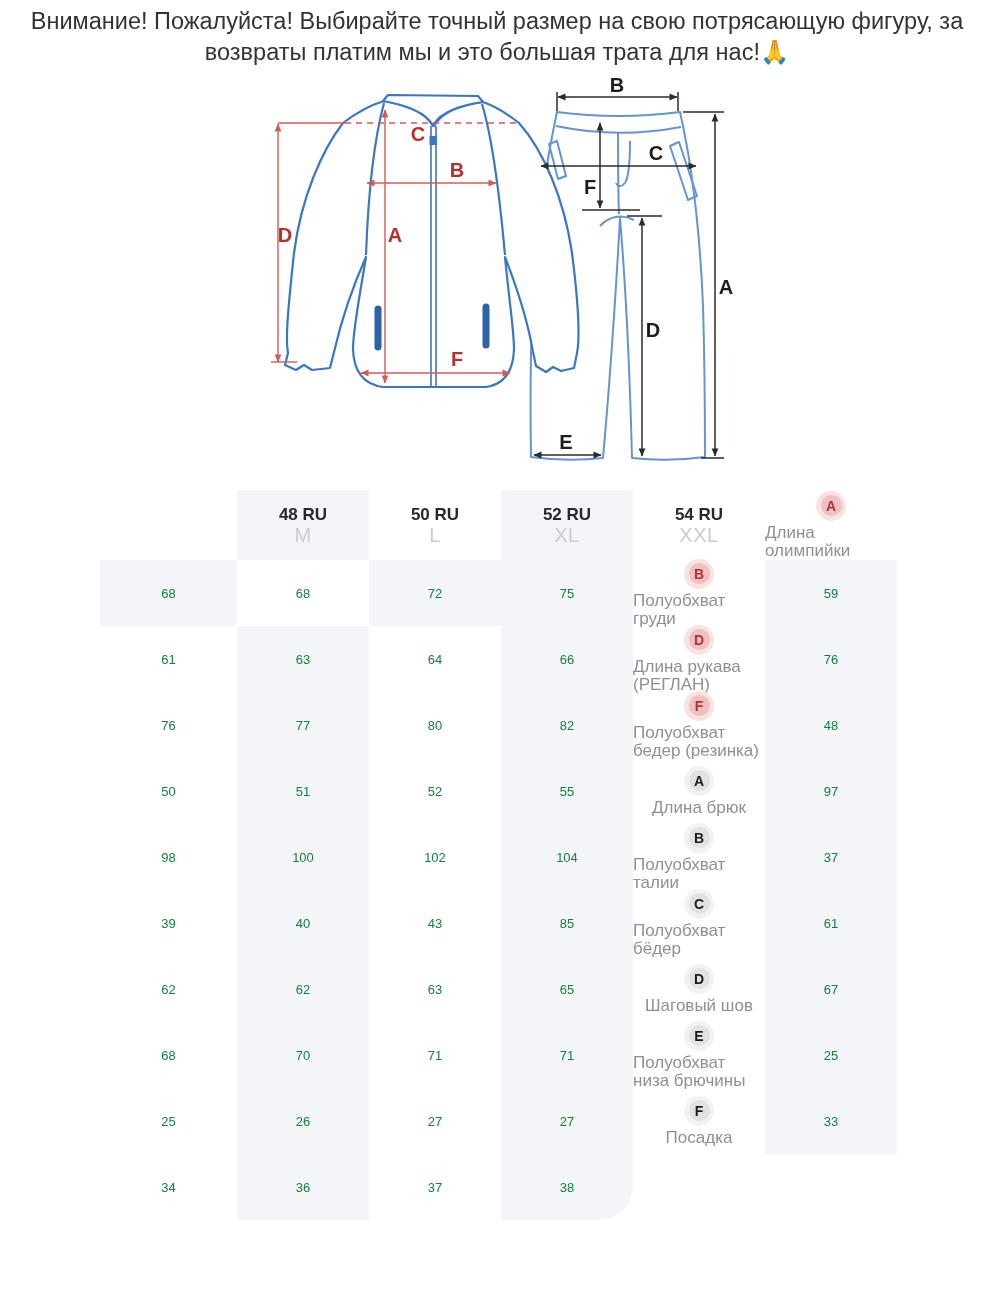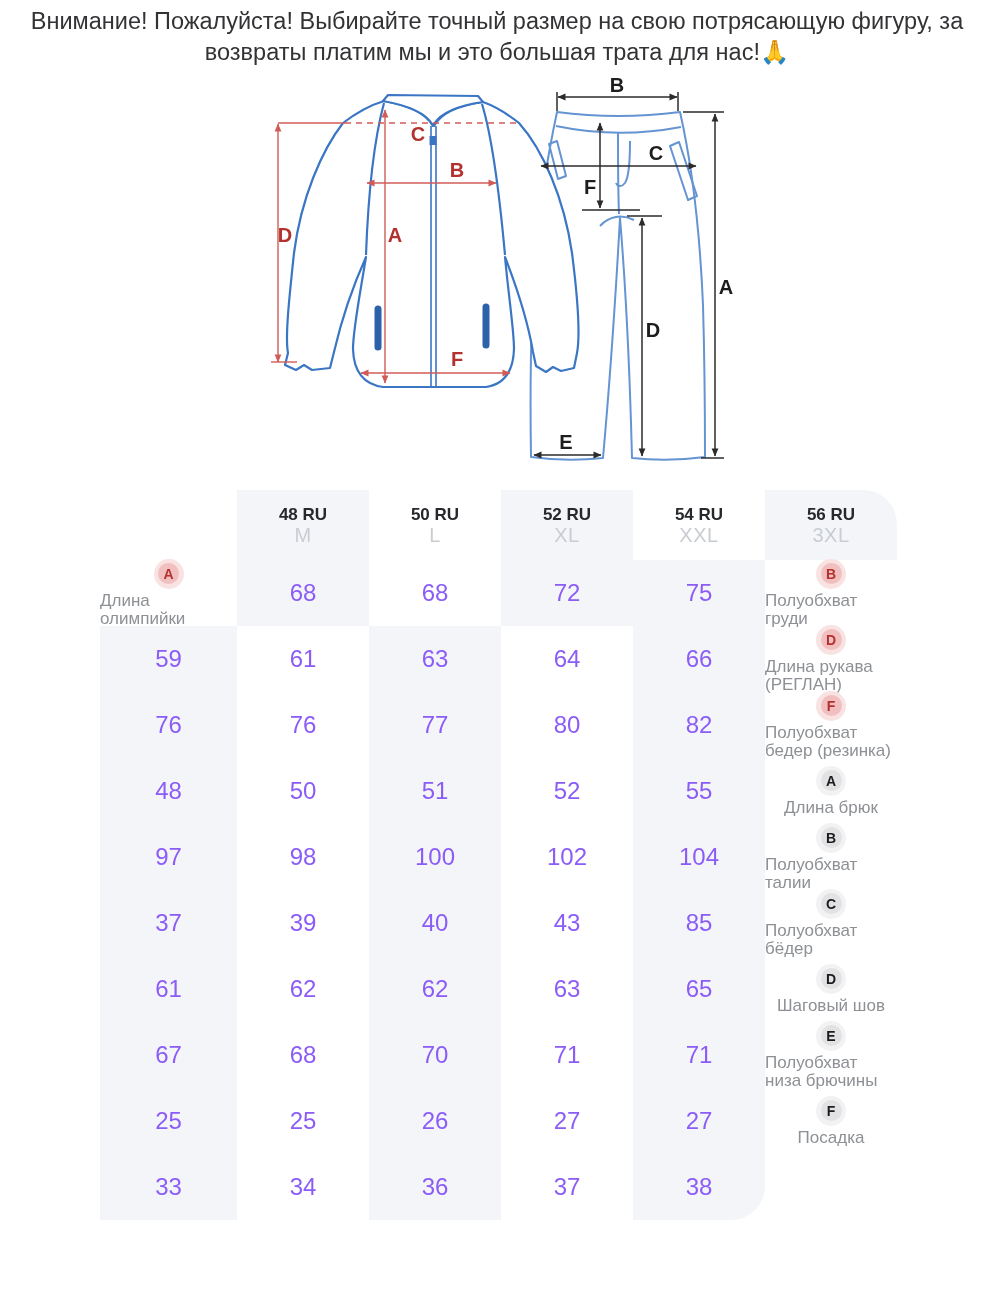--- a/index.html
+++ b/index.html
@@ -12,21 +12,21 @@
   .size-table{position:absolute;left:100px;top:490px;display:grid;
               grid-template-columns:137px repeat(5,132px);
               grid-template-rows:70px repeat(10,66px);}
   .cell{display:flex;align-items:center;justify-content:center;}
   .shade{background:#f4f5f9;}
   .corner-tr{border-top-right-radius:34px;}
   .corner-br{border-bottom-right-radius:34px;}
   .hdr{flex-direction:column;text-align:center;}
   .hdr .ru{font-size:17px;font-weight:bold;color:#26282c;line-height:20px;}
   .hdr .intl{font-size:20px;color:#c9cdd2;line-height:21px;letter-spacing:.5px;}
-  .val{font-size:24px;color:#8b5cf6;}
+  .val{font-size:13px;color:#15803d;}
   .labelcell{flex-direction:column;}
   .badge{width:30px;height:30px;border-radius:50%;display:flex;align-items:center;justify-content:center;flex:none;}
   .badge .core{width:21px;height:21px;border-radius:50%;display:flex;align-items:center;justify-content:center;
                font-size:14px;font-weight:bold;line-height:1;}
   .badge.jacket{background:#f9e2e2;}
   .badge.jacket .core{background:#f1bfbf;color:#b23230;}
   .badge.pants{background:#f2f2f3;}
   .badge.pants .core{background:#e2e2e4;color:#1c1c1e;}
   .rowlabel{margin-top:3px;font-size:17px;line-height:18px;color:#8d9094;text-align:left;max-width:152px;}
   svg text{font-family:"Liberation Sans","DejaVu Sans",sans-serif;font-weight:bold;}
@@ -148,24 +148,20 @@
         <div class="intl">L</div>
       </div>
       <div class="cell hdr shade">
         <div class="ru">52 RU</div>
         <div class="intl">XL</div>
       </div>
       <div class="cell hdr">
         <div class="ru">54 RU</div>
         <div class="intl">XXL</div>
       </div>
-      <div class="cell hdr corner-tr shade">
-        <div class="ru">56 RU</div>
-        <div class="intl">3XL</div>
-      </div>
       <div class="cell labelcell">
         <div class="badge jacket">
           <span class="core">A</span>
         </div>
         <div class="rowlabel">Длина олимпийки</div>
       </div>
       <div class="cell val shade">68</div>
       <div class="cell val">68</div>
       <div class="cell val shade">72</div>
       <div class="cell val shade">75</div>

